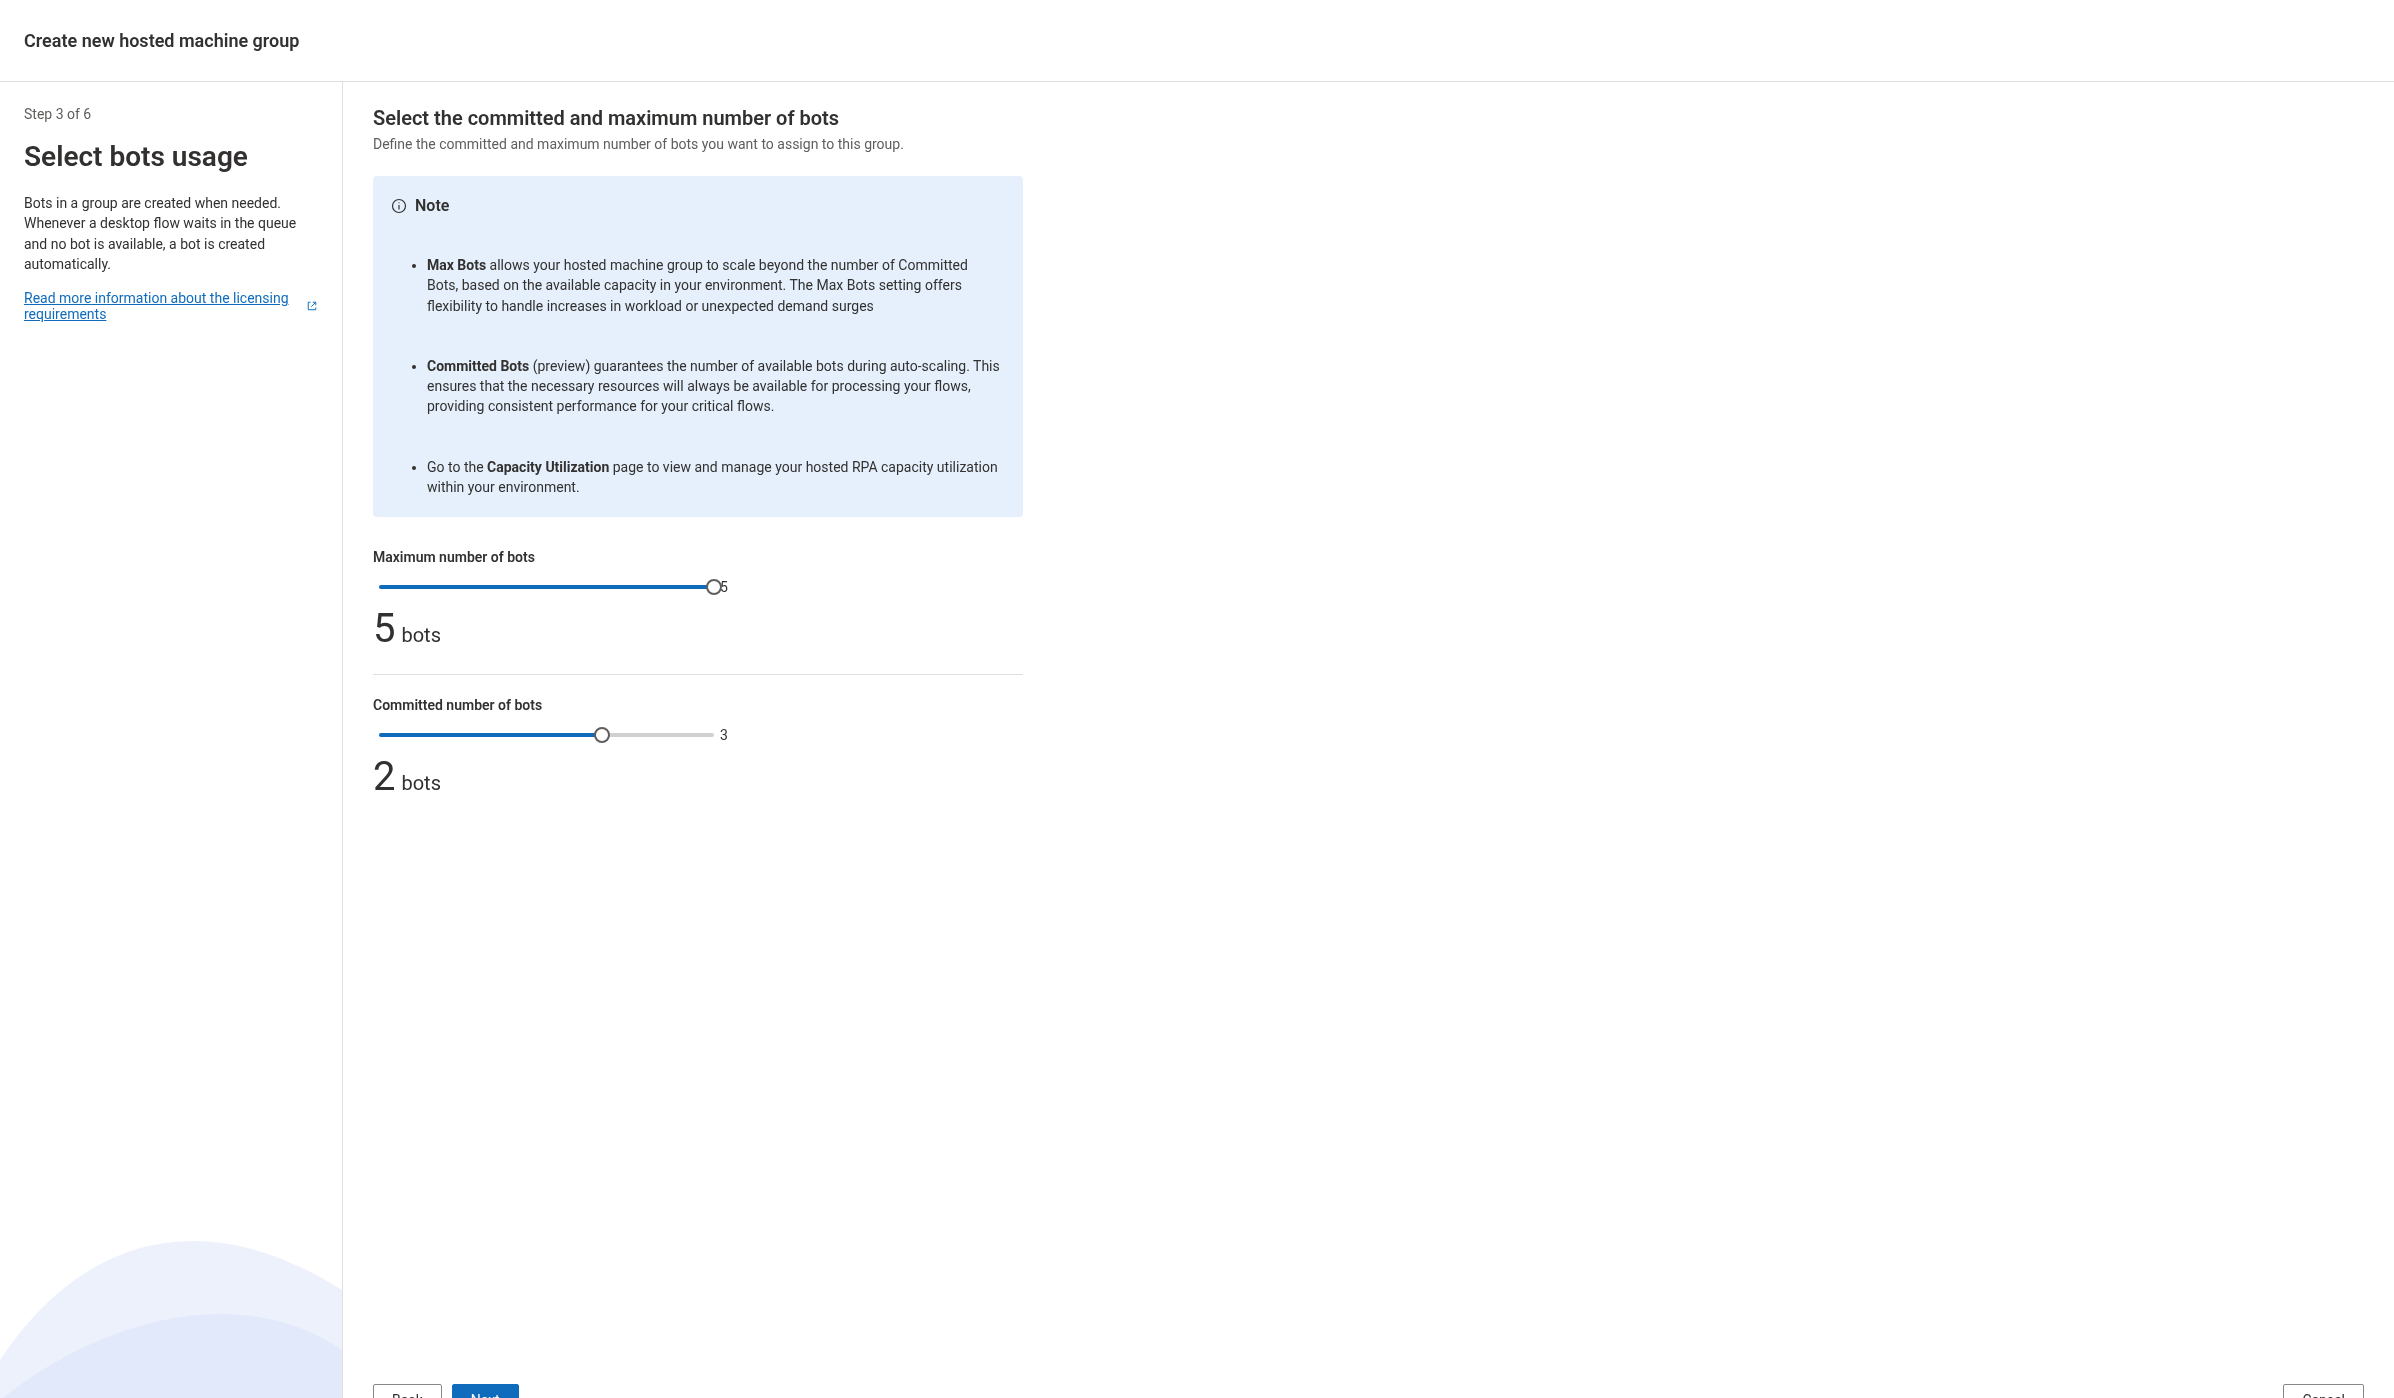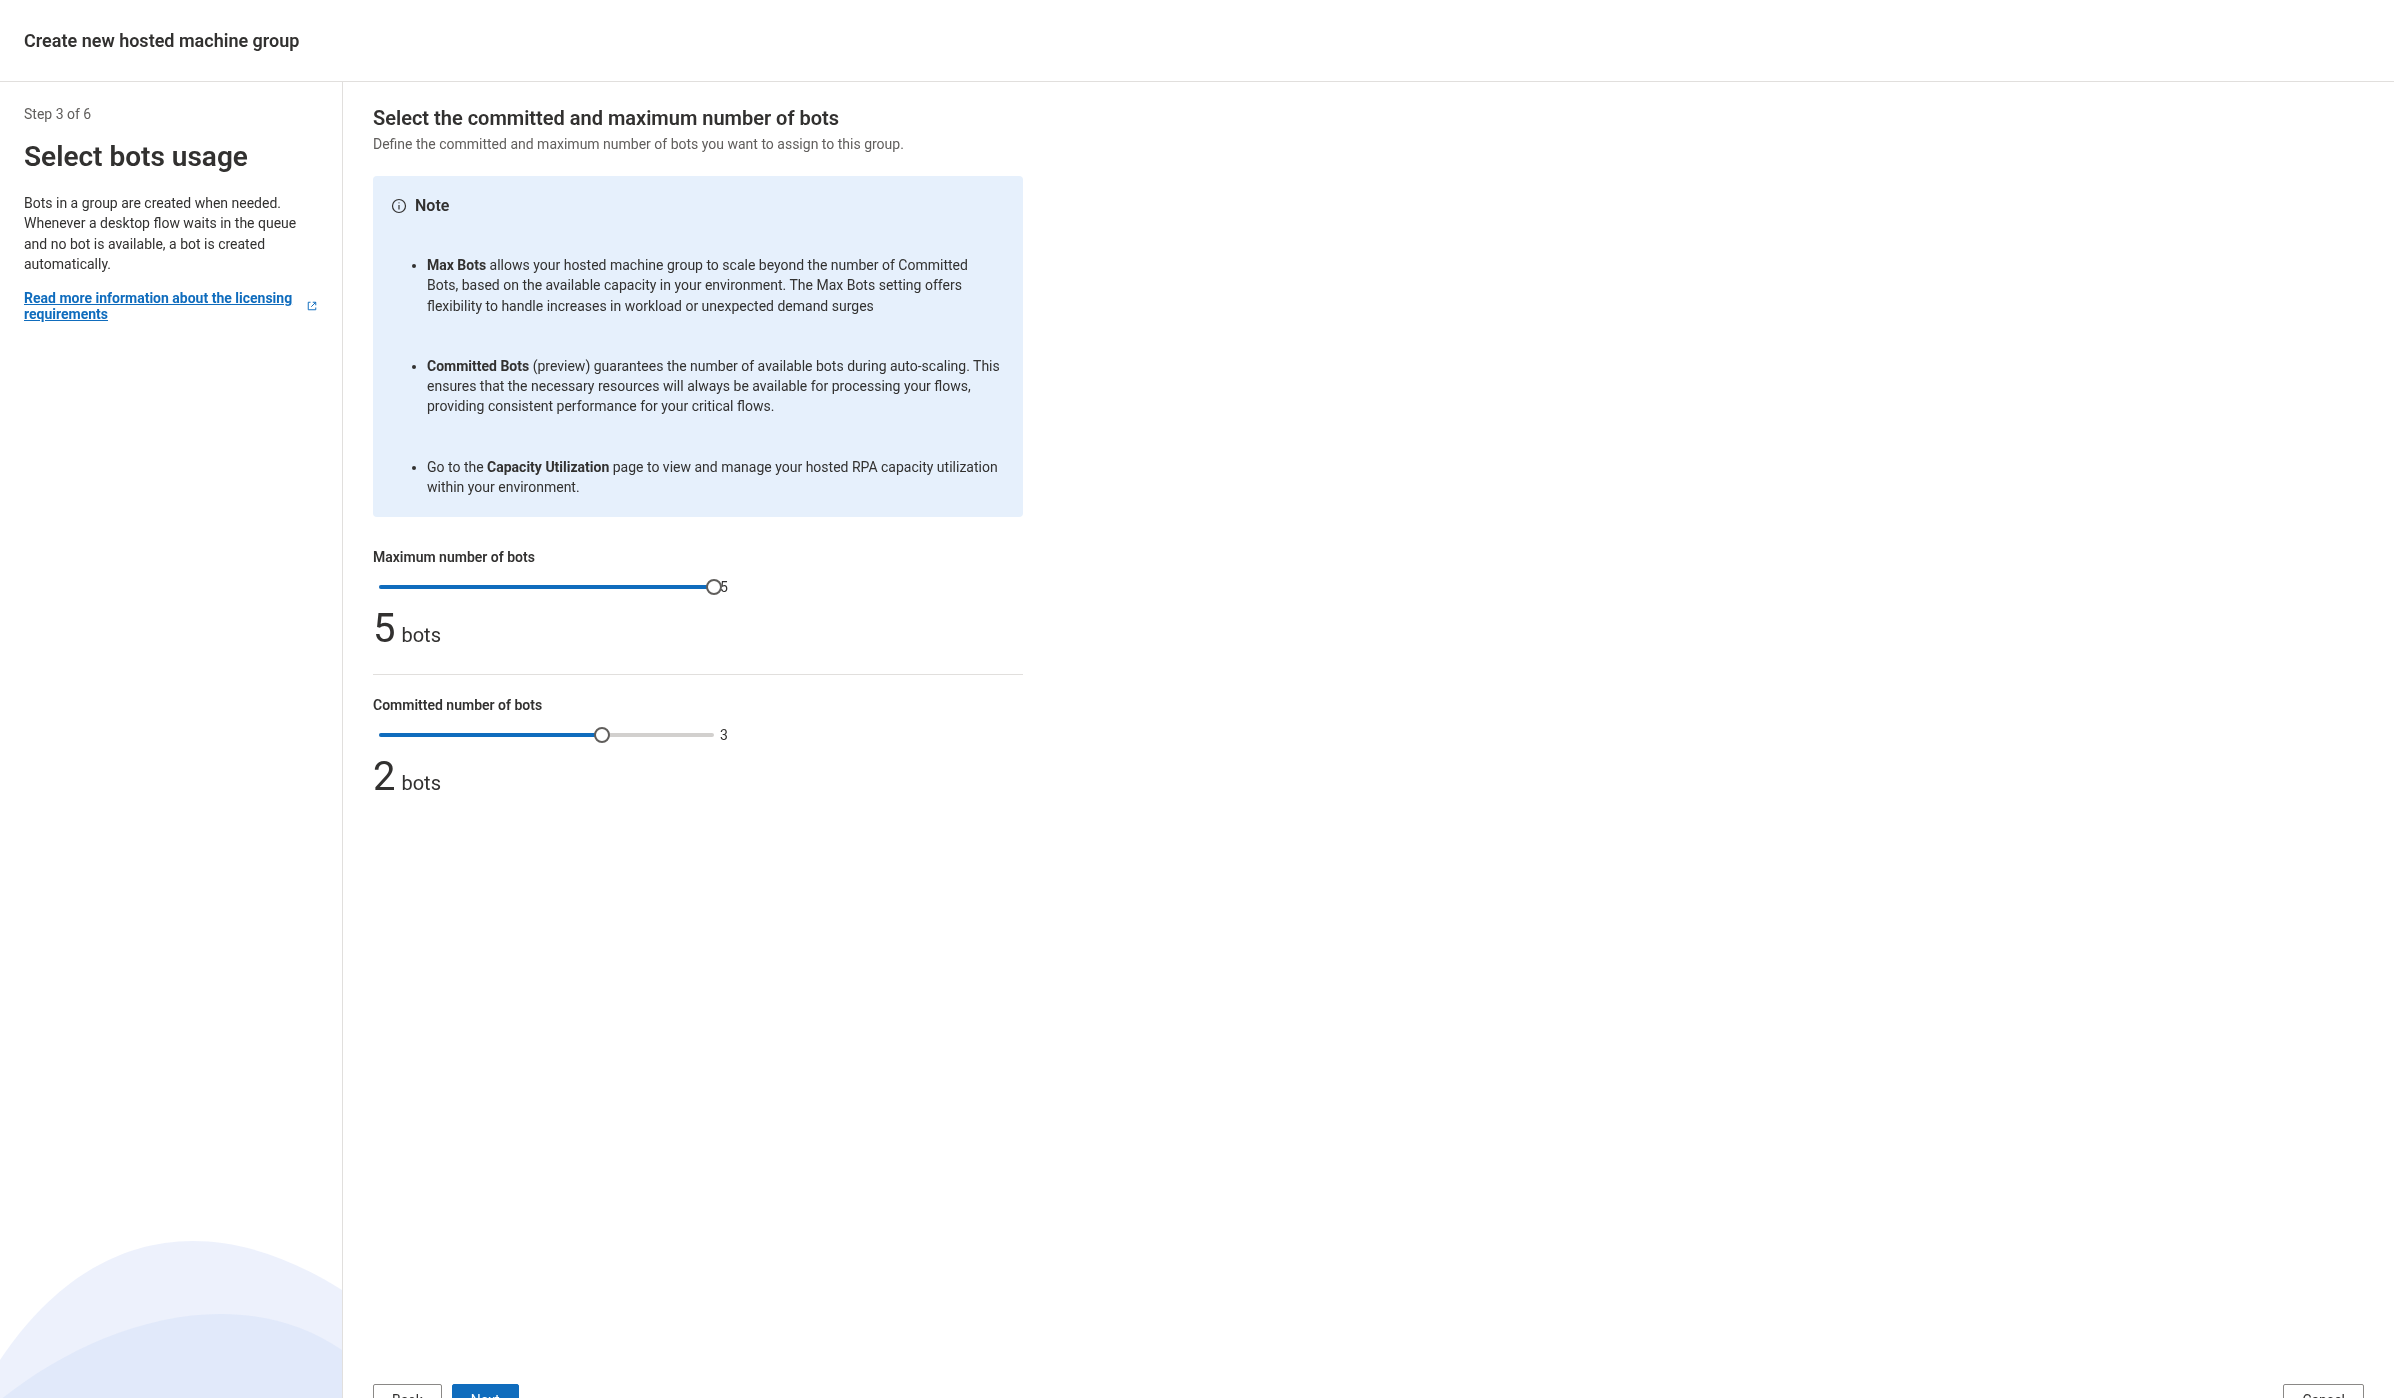--- a/index.html
+++ b/index.html
@@ -54,21 +54,20 @@
       line-height: 1.45;
       color: #323130;
       margin-bottom: 16px;
     }
     .link {
       color: #0f6cbd;
       text-decoration: underline;
       display: inline-flex;
       align-items: center;
       gap: 6px;
-      font-weight: bold;
     }
     .main {
       flex: 1;
       display: flex;
       flex-direction: column;
       position: relative;
     }
     .main-content {
       flex: 1;
       padding: 24px 30px 24px 30px;

